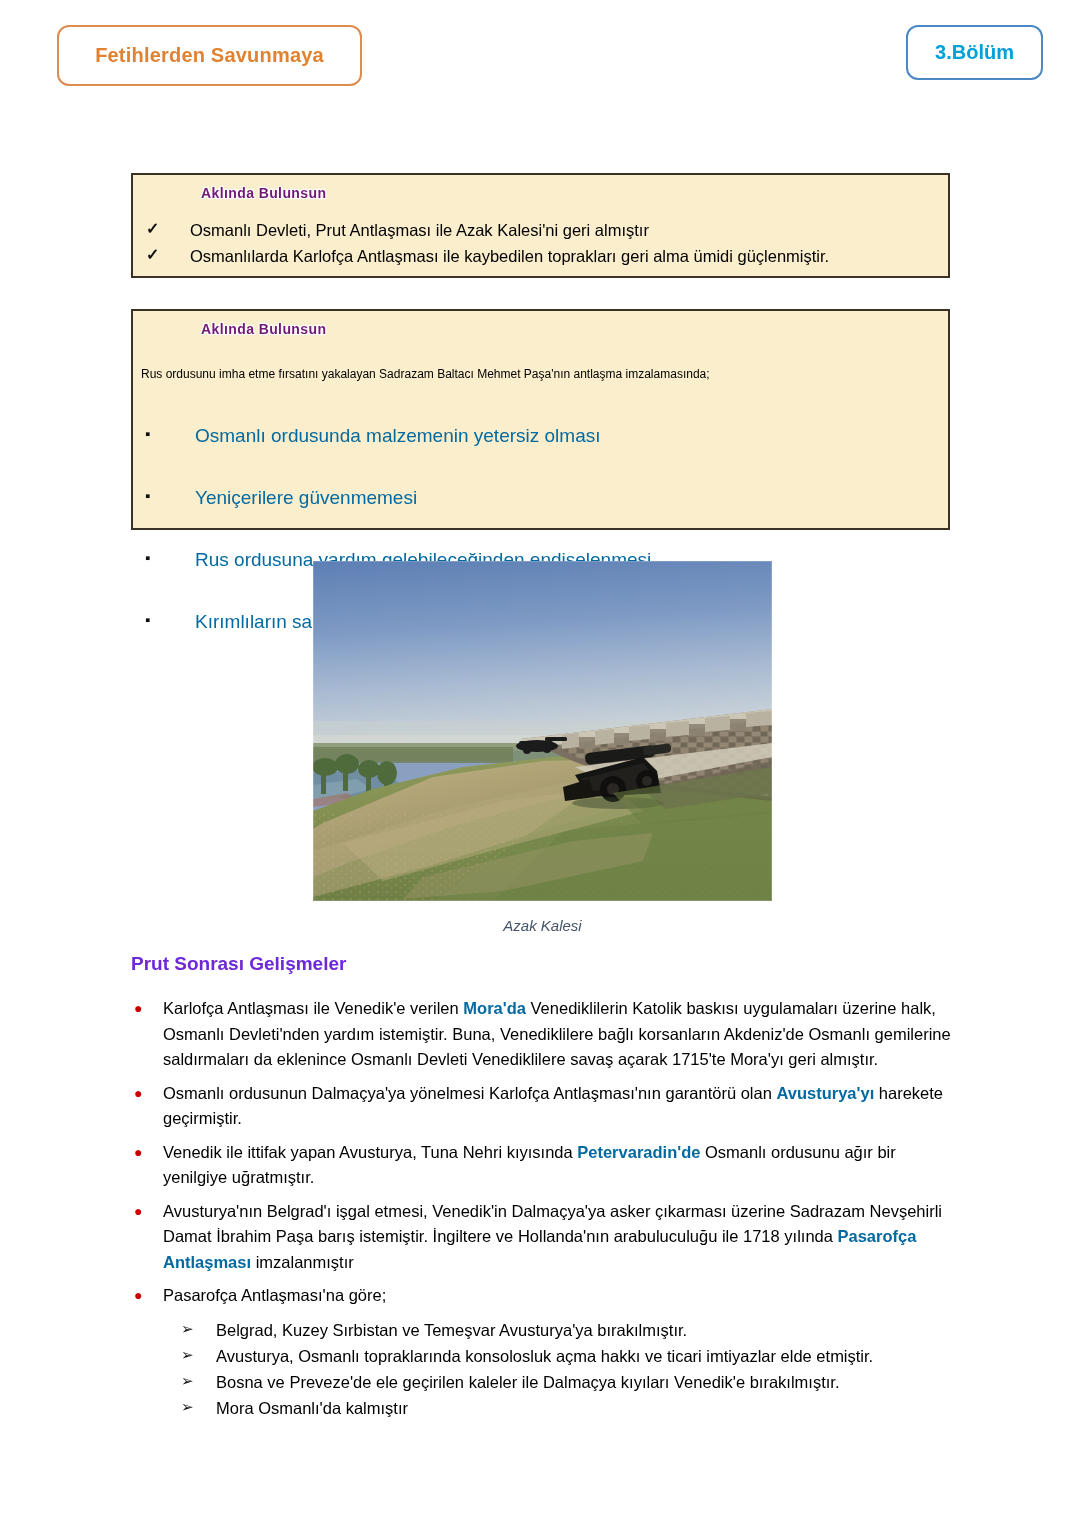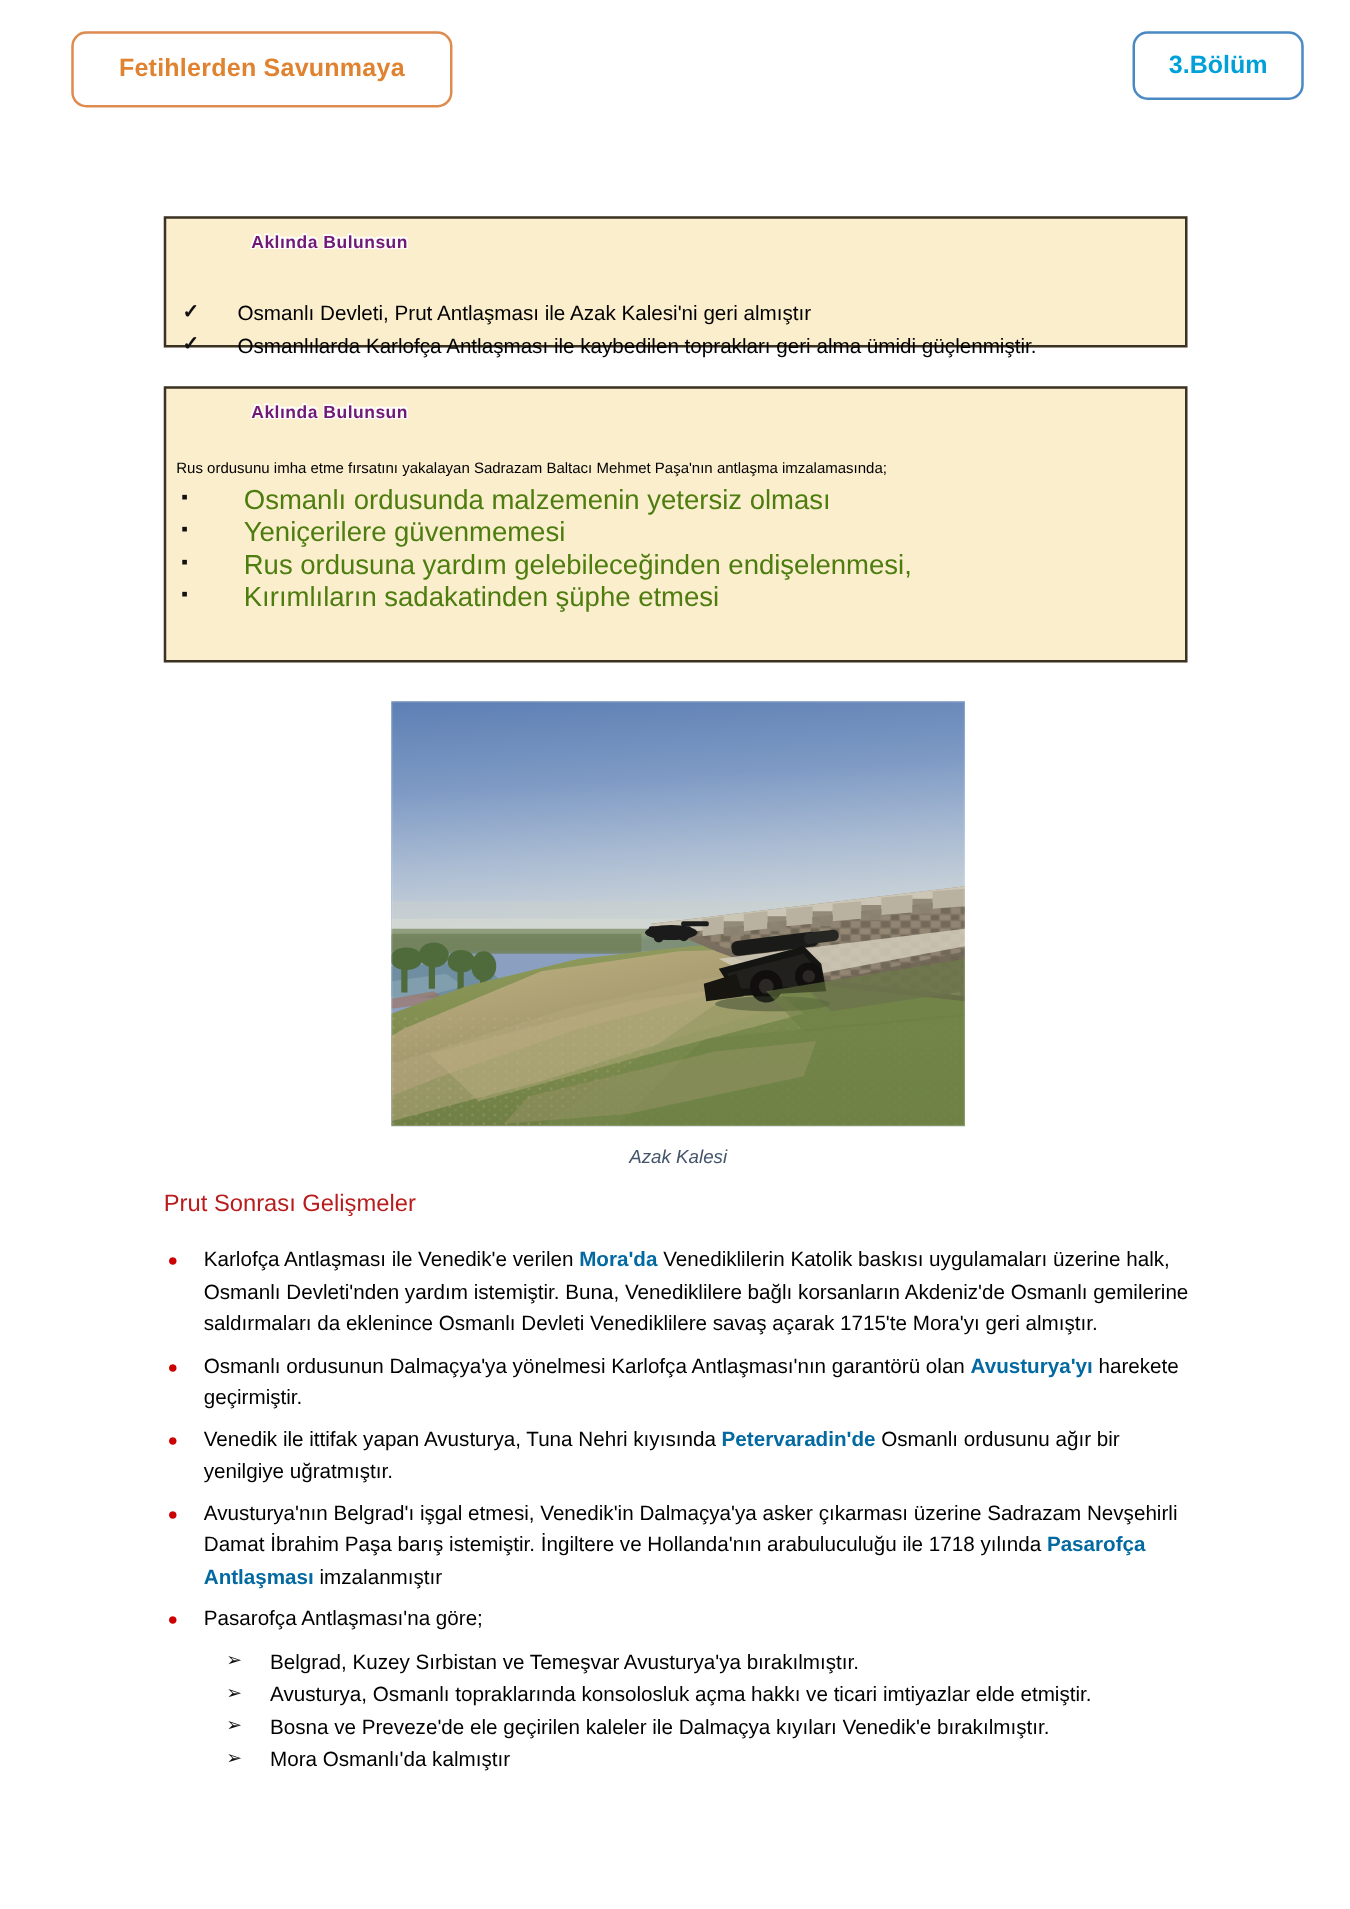--- a/index.html
+++ b/index.html
@@ -71,21 +71,21 @@
     margin: 10px 0 0 68px;
     text-shadow:
       -1px -1px 0 #ffffff,
        1px -1px 0 #ffffff,
       -1px  1px 0 #ffffff,
        1px  1px 0 #ffffff;
   }
 
   .check-list {
     list-style: none;
-    margin: 37px 0 0 0;
+    margin: 16px 0 0 0;
     padding: 0;
   }
   .check-list li {
     position: relative;
     font-size: 16.5px;
     line-height: 26px;
     padding-left: 57px;
     color: #000;
   }
   .check-list li::before {
@@ -105,24 +105,25 @@
     padding: 0 16px 0 8px;
     color: #000;
   }
   .square-list {
     list-style: none;
     margin: 0;
     padding: 0;
   }
   .square-list li {
     position: relative;
-    font-size: 22px;
+    font-size: 19px;
     line-height: 26px;
     padding-left: 62px;
-    color: #4d7c0f;
+    color: #0369a1;
+    margin-top: 36px;
   }
   .square-list li::before {
     content: "\25AA";
     position: absolute;
     left: 12px;
     top: -2px;
     font-size: 15px;
     color: #111;
   }
   .note-tail {
@@ -154,22 +155,22 @@
     font-style: italic;
     color: #44546a;
   }
 
   
   .section-title {
     position: absolute;
     left: 131px;
     top: 953px;
     font-size: 19px;
-    font-weight: normal;
-    color: #b91c1c;
+    font-weight: bold;
+    color: #6d28d9;
   }
 
   
   .main-list {
     position: absolute;
     left: 131px;
     top: 996px;
     width: 825px;
     list-style: none;
     margin: 0;

